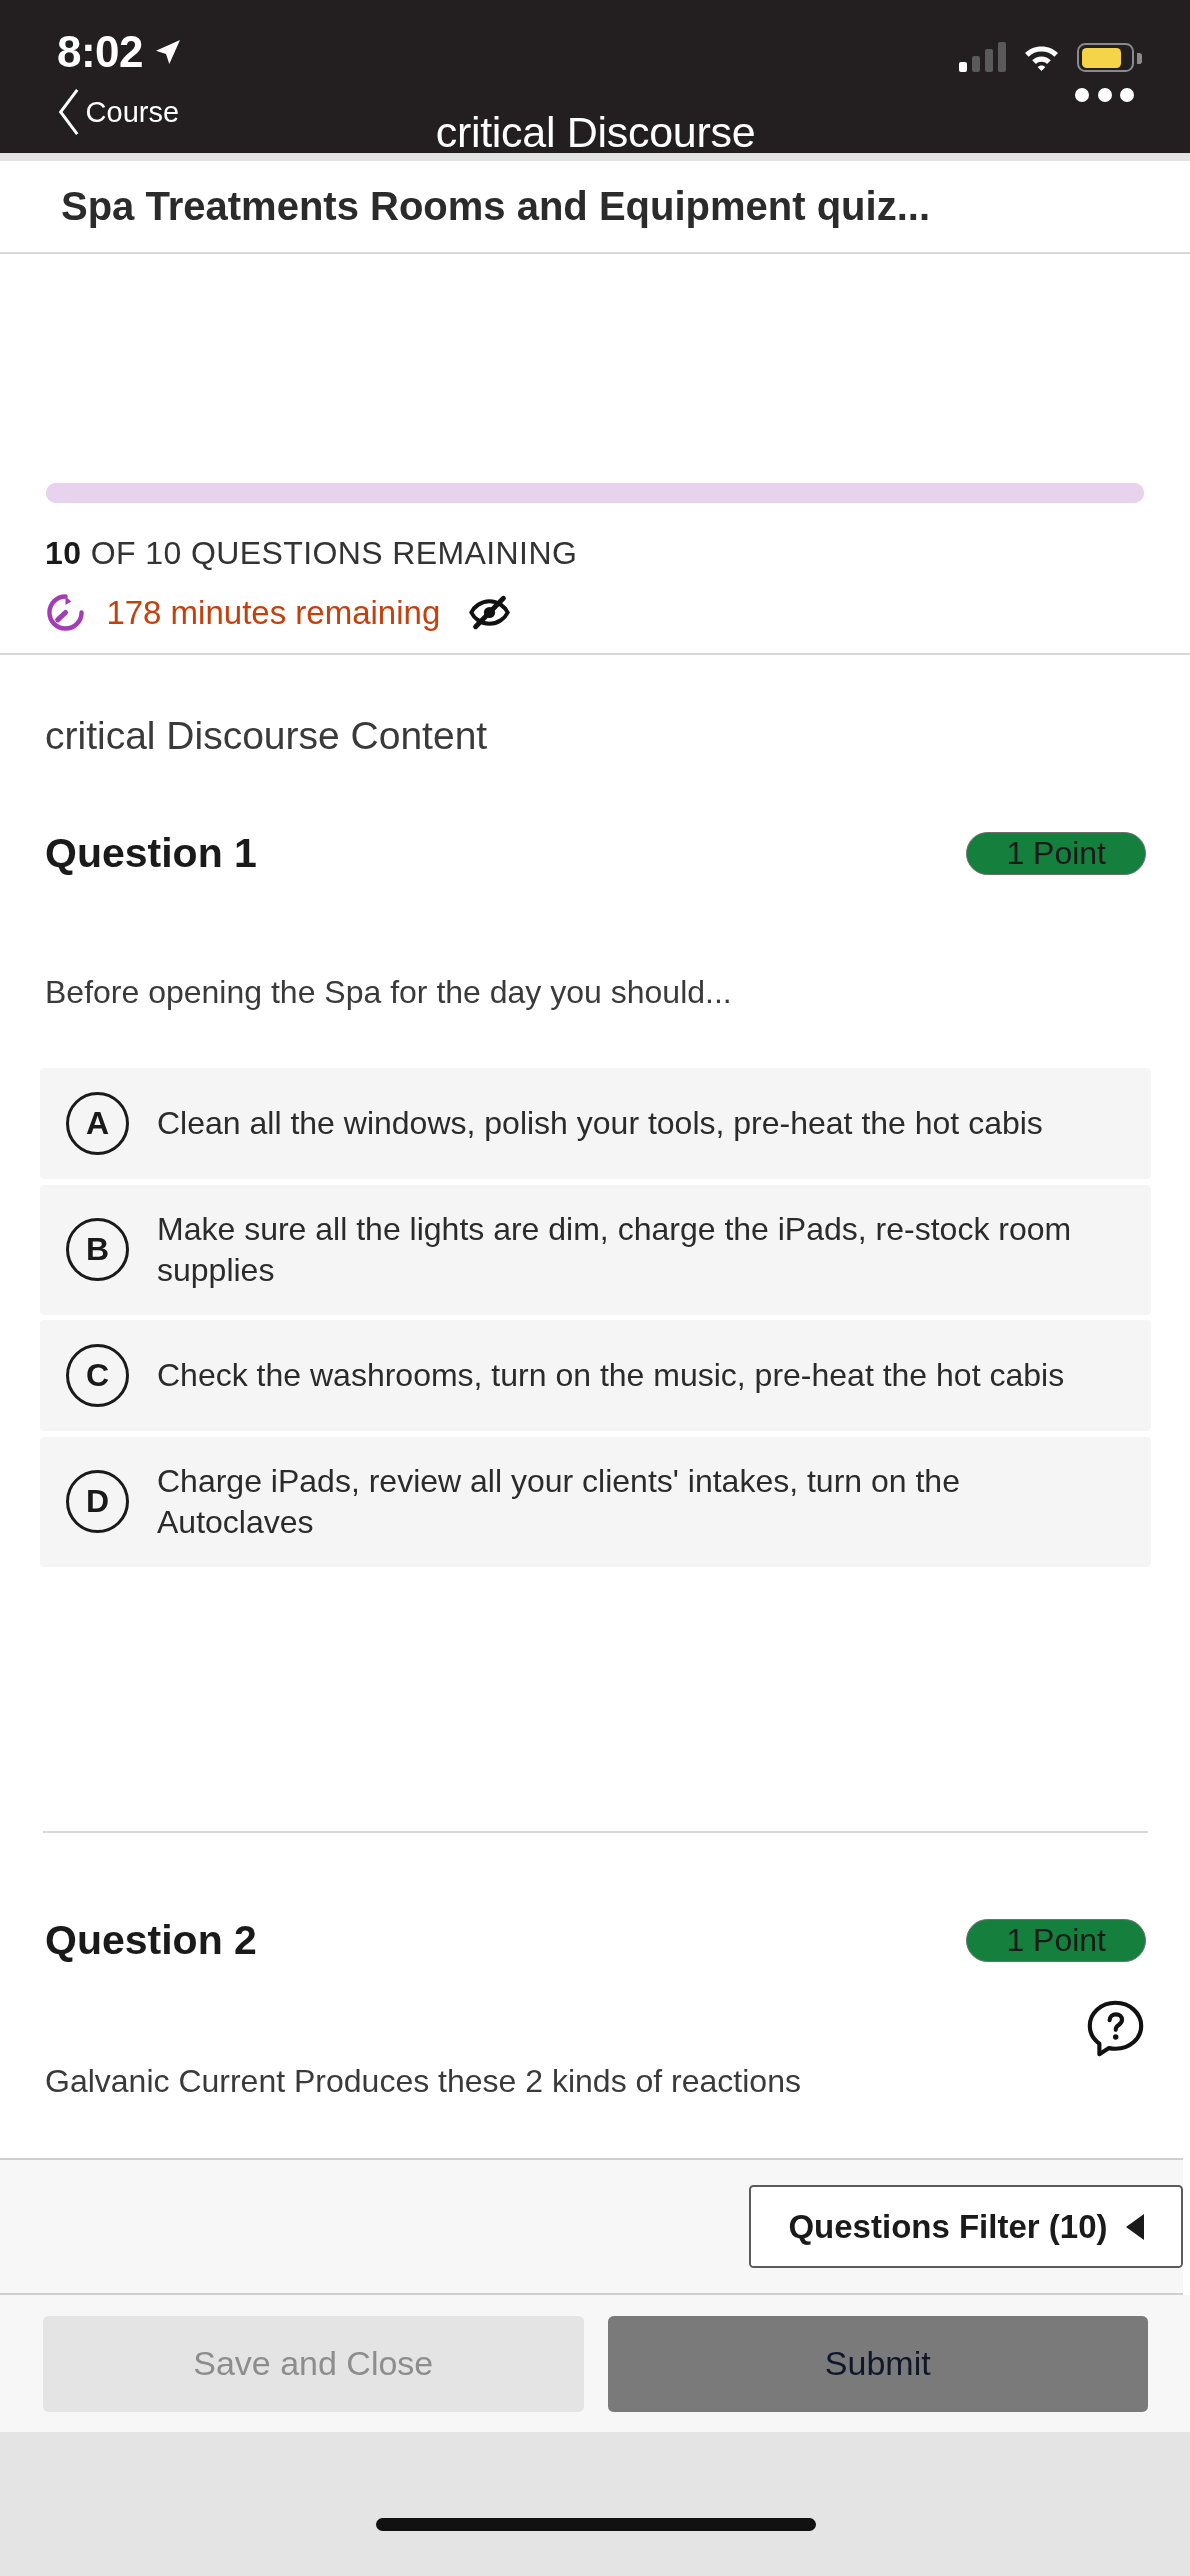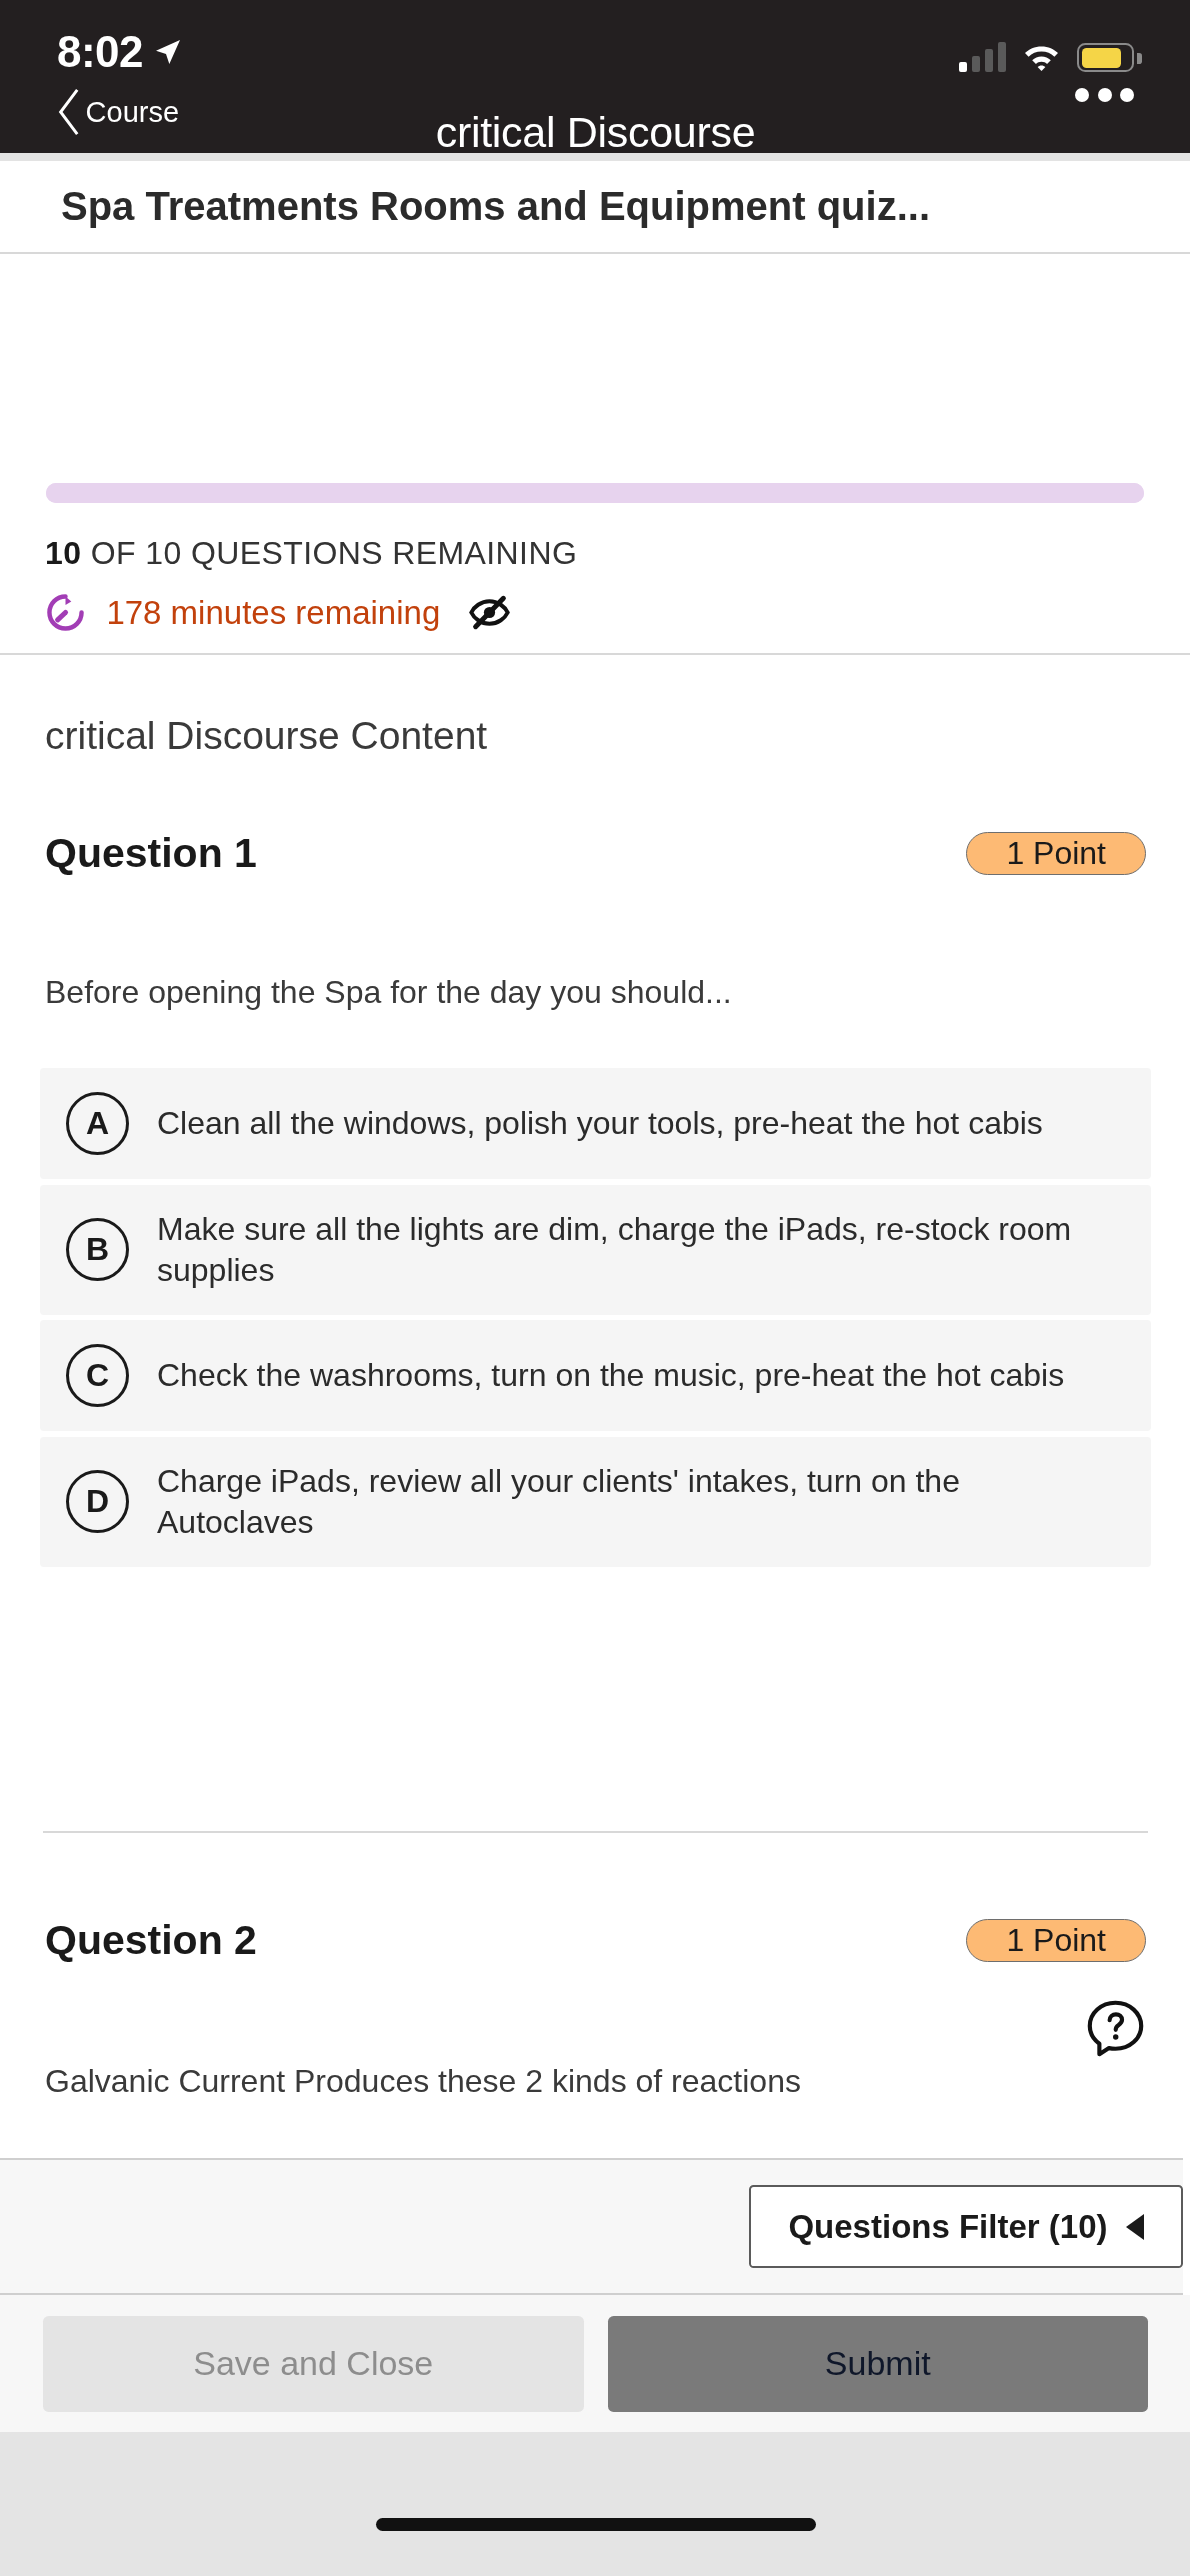--- a/index.html
+++ b/index.html
@@ -112,21 +112,21 @@
 
   
   .q-head {
     position:absolute; left:0; width:1191px; height:89px;
     display:flex; align-items:center; justify-content:space-between;
     padding:0 45px;
   }
   .q-title { font-size:41px; font-weight:700; color:#1a1a1a; }
   .point-badge {
     border:1.9px solid #6e6e6e; border-radius:45px;
-    padding:2px 39px; font-size:32px; color:#1a1a1a; background:#fdba74;
+    padding:2px 39px; font-size:32px; color:#1a1a1a; background:#15803d;
     white-space:nowrap;
   }
   .q-prompt {
     position:absolute; left:45px; width:1076px;
     font-size:32px; color:#3a3a3a;
   }
 
   
   .options { position:absolute; left:40px; width:1111px; }
   .option {

